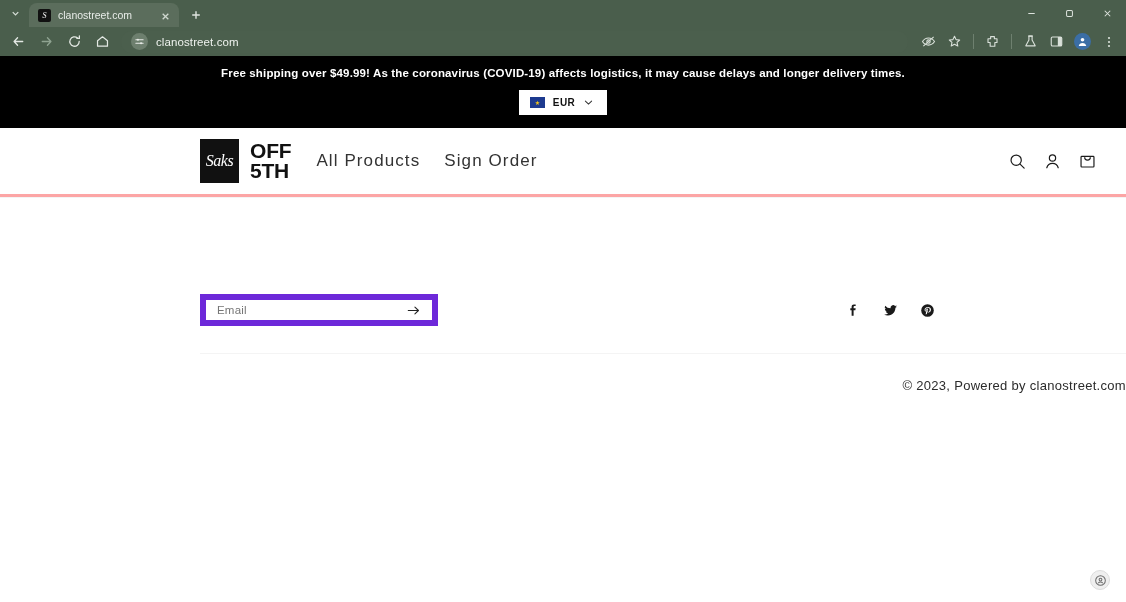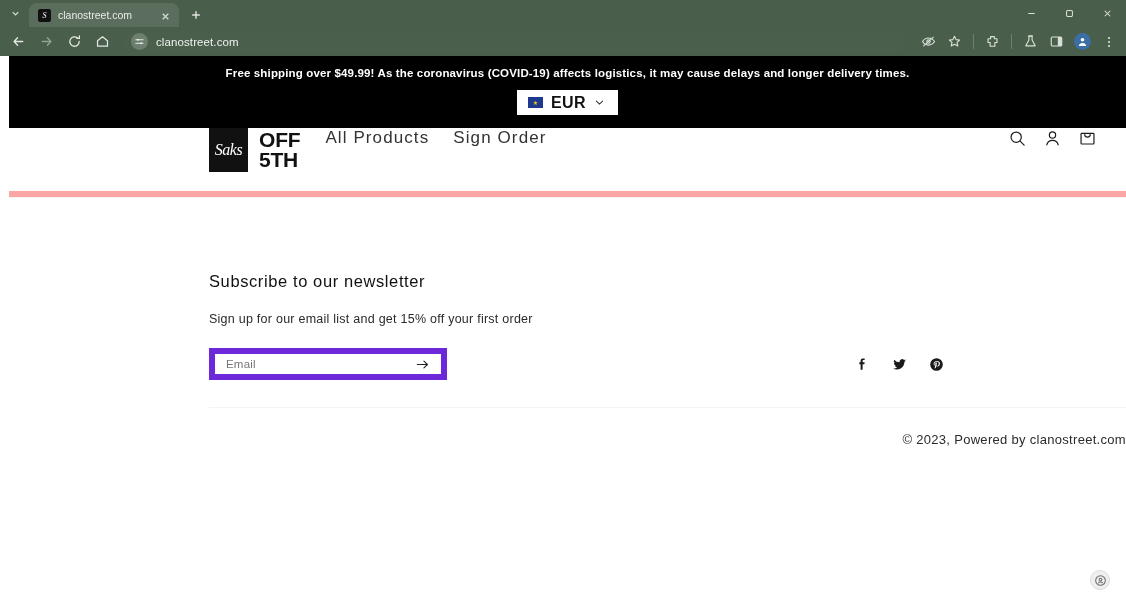--- a/index.html
+++ b/index.html
@@ -78,47 +78,47 @@
     width:25px; height:25px; display:flex; align-items:center;
     justify-content:center; color:#d9e0d9; border-radius:50%;
   }
   .tb-sep { width:1px; height:15px; background:#6e806f; margin:0 5px; }
   .avatar-icon {
     width:17px; height:17px; border-radius:50%; background:#3b6ea5;
     display:flex; align-items:center; justify-content:center; color:#fff;
   }
 
   
-  .page { width:1126px; background:#fff;padding-left:9px; }
+  .page { width:1126px; background:#fff; }
 
   .announce {
     background:#000; color:#fff; padding:11px 0 13px;
     text-align:center;
   }
   .announce-text {
     font-size:11.5px; font-weight:bold; letter-spacing:.15px;
   }
   .currency-wrap { margin-top:11px; display:flex; justify-content:center; }
   .currency {
     background:#fff; height:25px; display:flex; align-items:center;
     gap:8px; padding:0 13px 0 11px; min-width:82px;
     justify-content:center;
   }
   .flag {
     width:15px; height:11px; background:#1d3a8f; flex:none;
     display:flex; align-items:center; justify-content:center;
   }
   .flag-star { font-size:6px; color:#f0c419; line-height:1; }
   .cur-code {
-    font-size:16px; font-weight:bold; color:#111; letter-spacing:.4px;
+    font-size:10px; font-weight:bold; color:#111; letter-spacing:.4px;
   }
 
   .header {
-    height:69px; display:flex; align-items:flex-start;
-    padding:0 28px 0 200px; border-bottom:6px solid #fca5a5;
+    height:69px; display:flex; align-items:center;
+    padding:0 28px 0 200px; border-bottom:3px solid #fca5a5;
   }
   .logo { display:flex; align-items:center; height:44px; flex:none; }
   .logo-mark {
     width:39px; height:44px; background:#111;
     display:flex; align-items:center; justify-content:center;
   }
   .logo-saks {
     font-family:"Liberation Serif", serif; font-style:italic;
     color:#fff; font-size:16px; letter-spacing:-.4px;
   }
@@ -371,22 +371,20 @@
           <rect x="3.2" y="4.6" width="13.6" height="11.2" rx="0.8"></rect>
           <path d="M7 5.6 A3 3 0 0 0 13 5.6"></path>
         </svg>
       </div>
     </div>
   </div>
 
   <div class="divider"></div>
 
   <section class="newsletter">
-    <h2 class="nl-title">Subscribe to our newsletter</h2>
-    <p class="nl-sub">Sign up for our email list and get 15% off your first order</p>
 
     <div class="nl-row">
       <div class="nl-field">
         <input class="nl-input" type="email" placeholder="Email" style="">
         <button class="nl-submit">
           <svg width="15" height="15" viewBox="0 0 16 16" fill="none" stroke="currentColor" stroke-width="1.15" stroke-linecap="round" stroke-linejoin="round">
             <path d="M2.4 8 H13.2 M9.5 4.4 L13.3 8 L9.5 11.6"></path>
           </svg>
         </button>
       </div>

